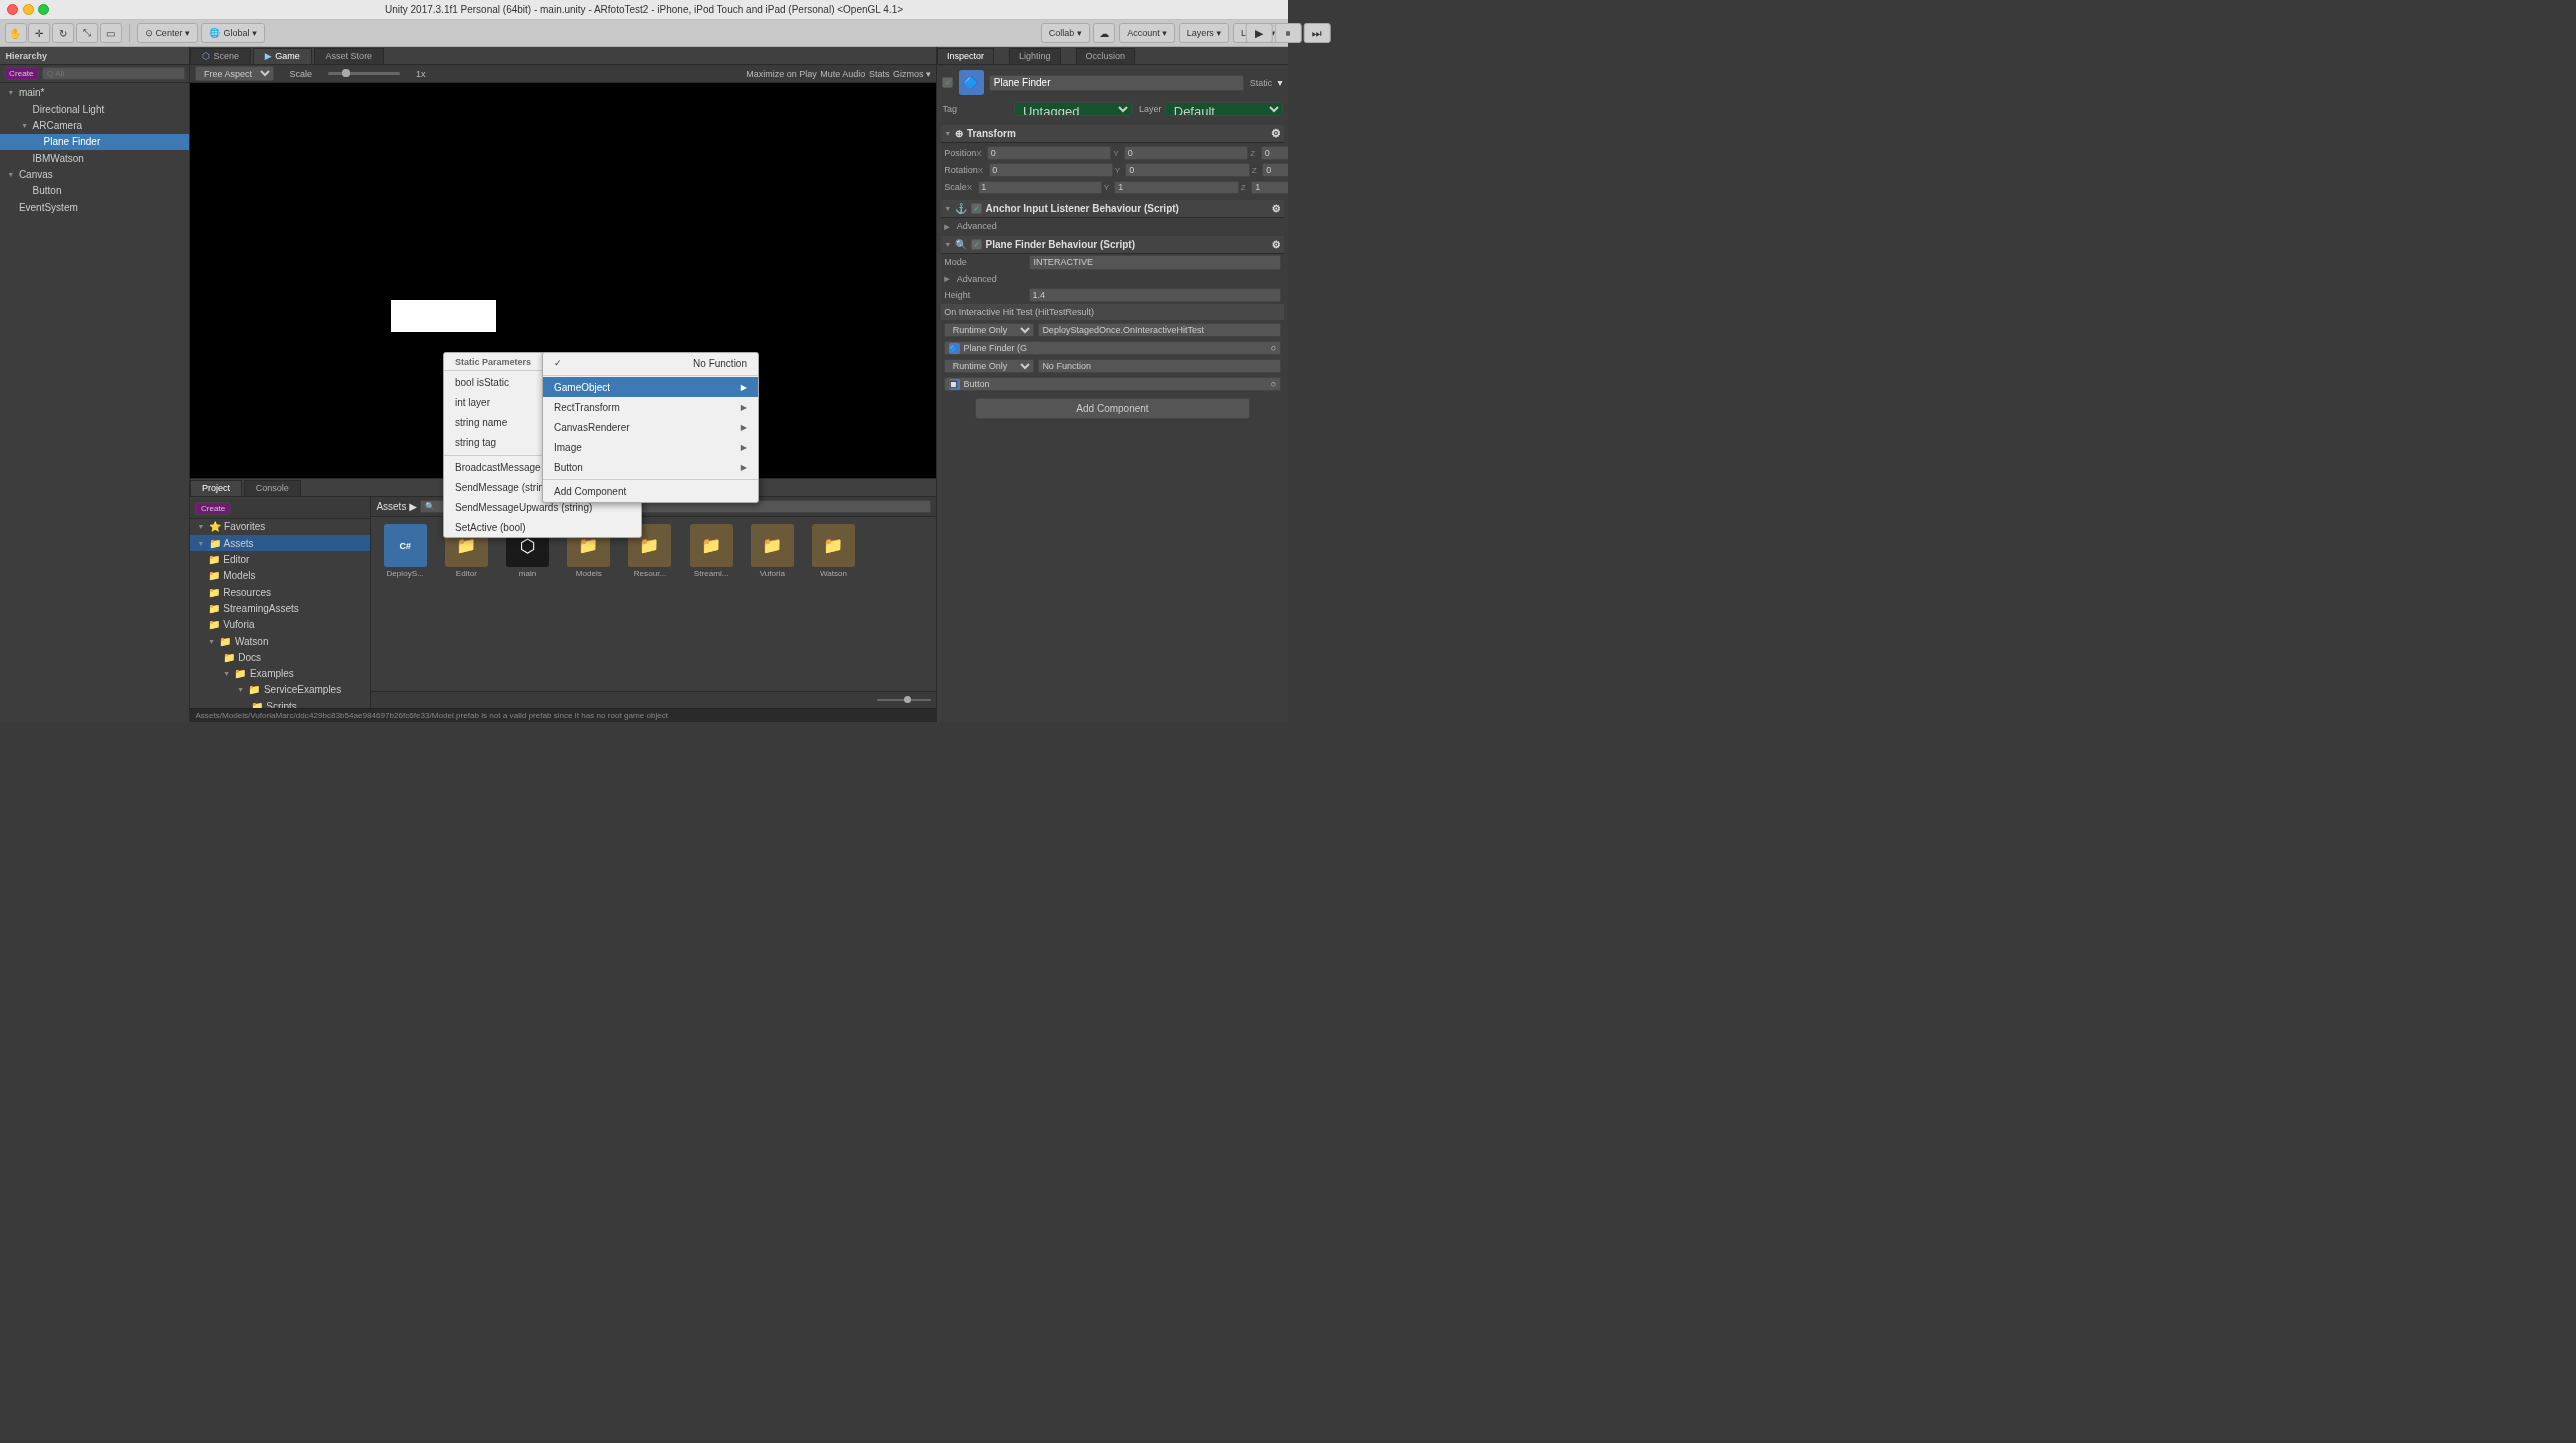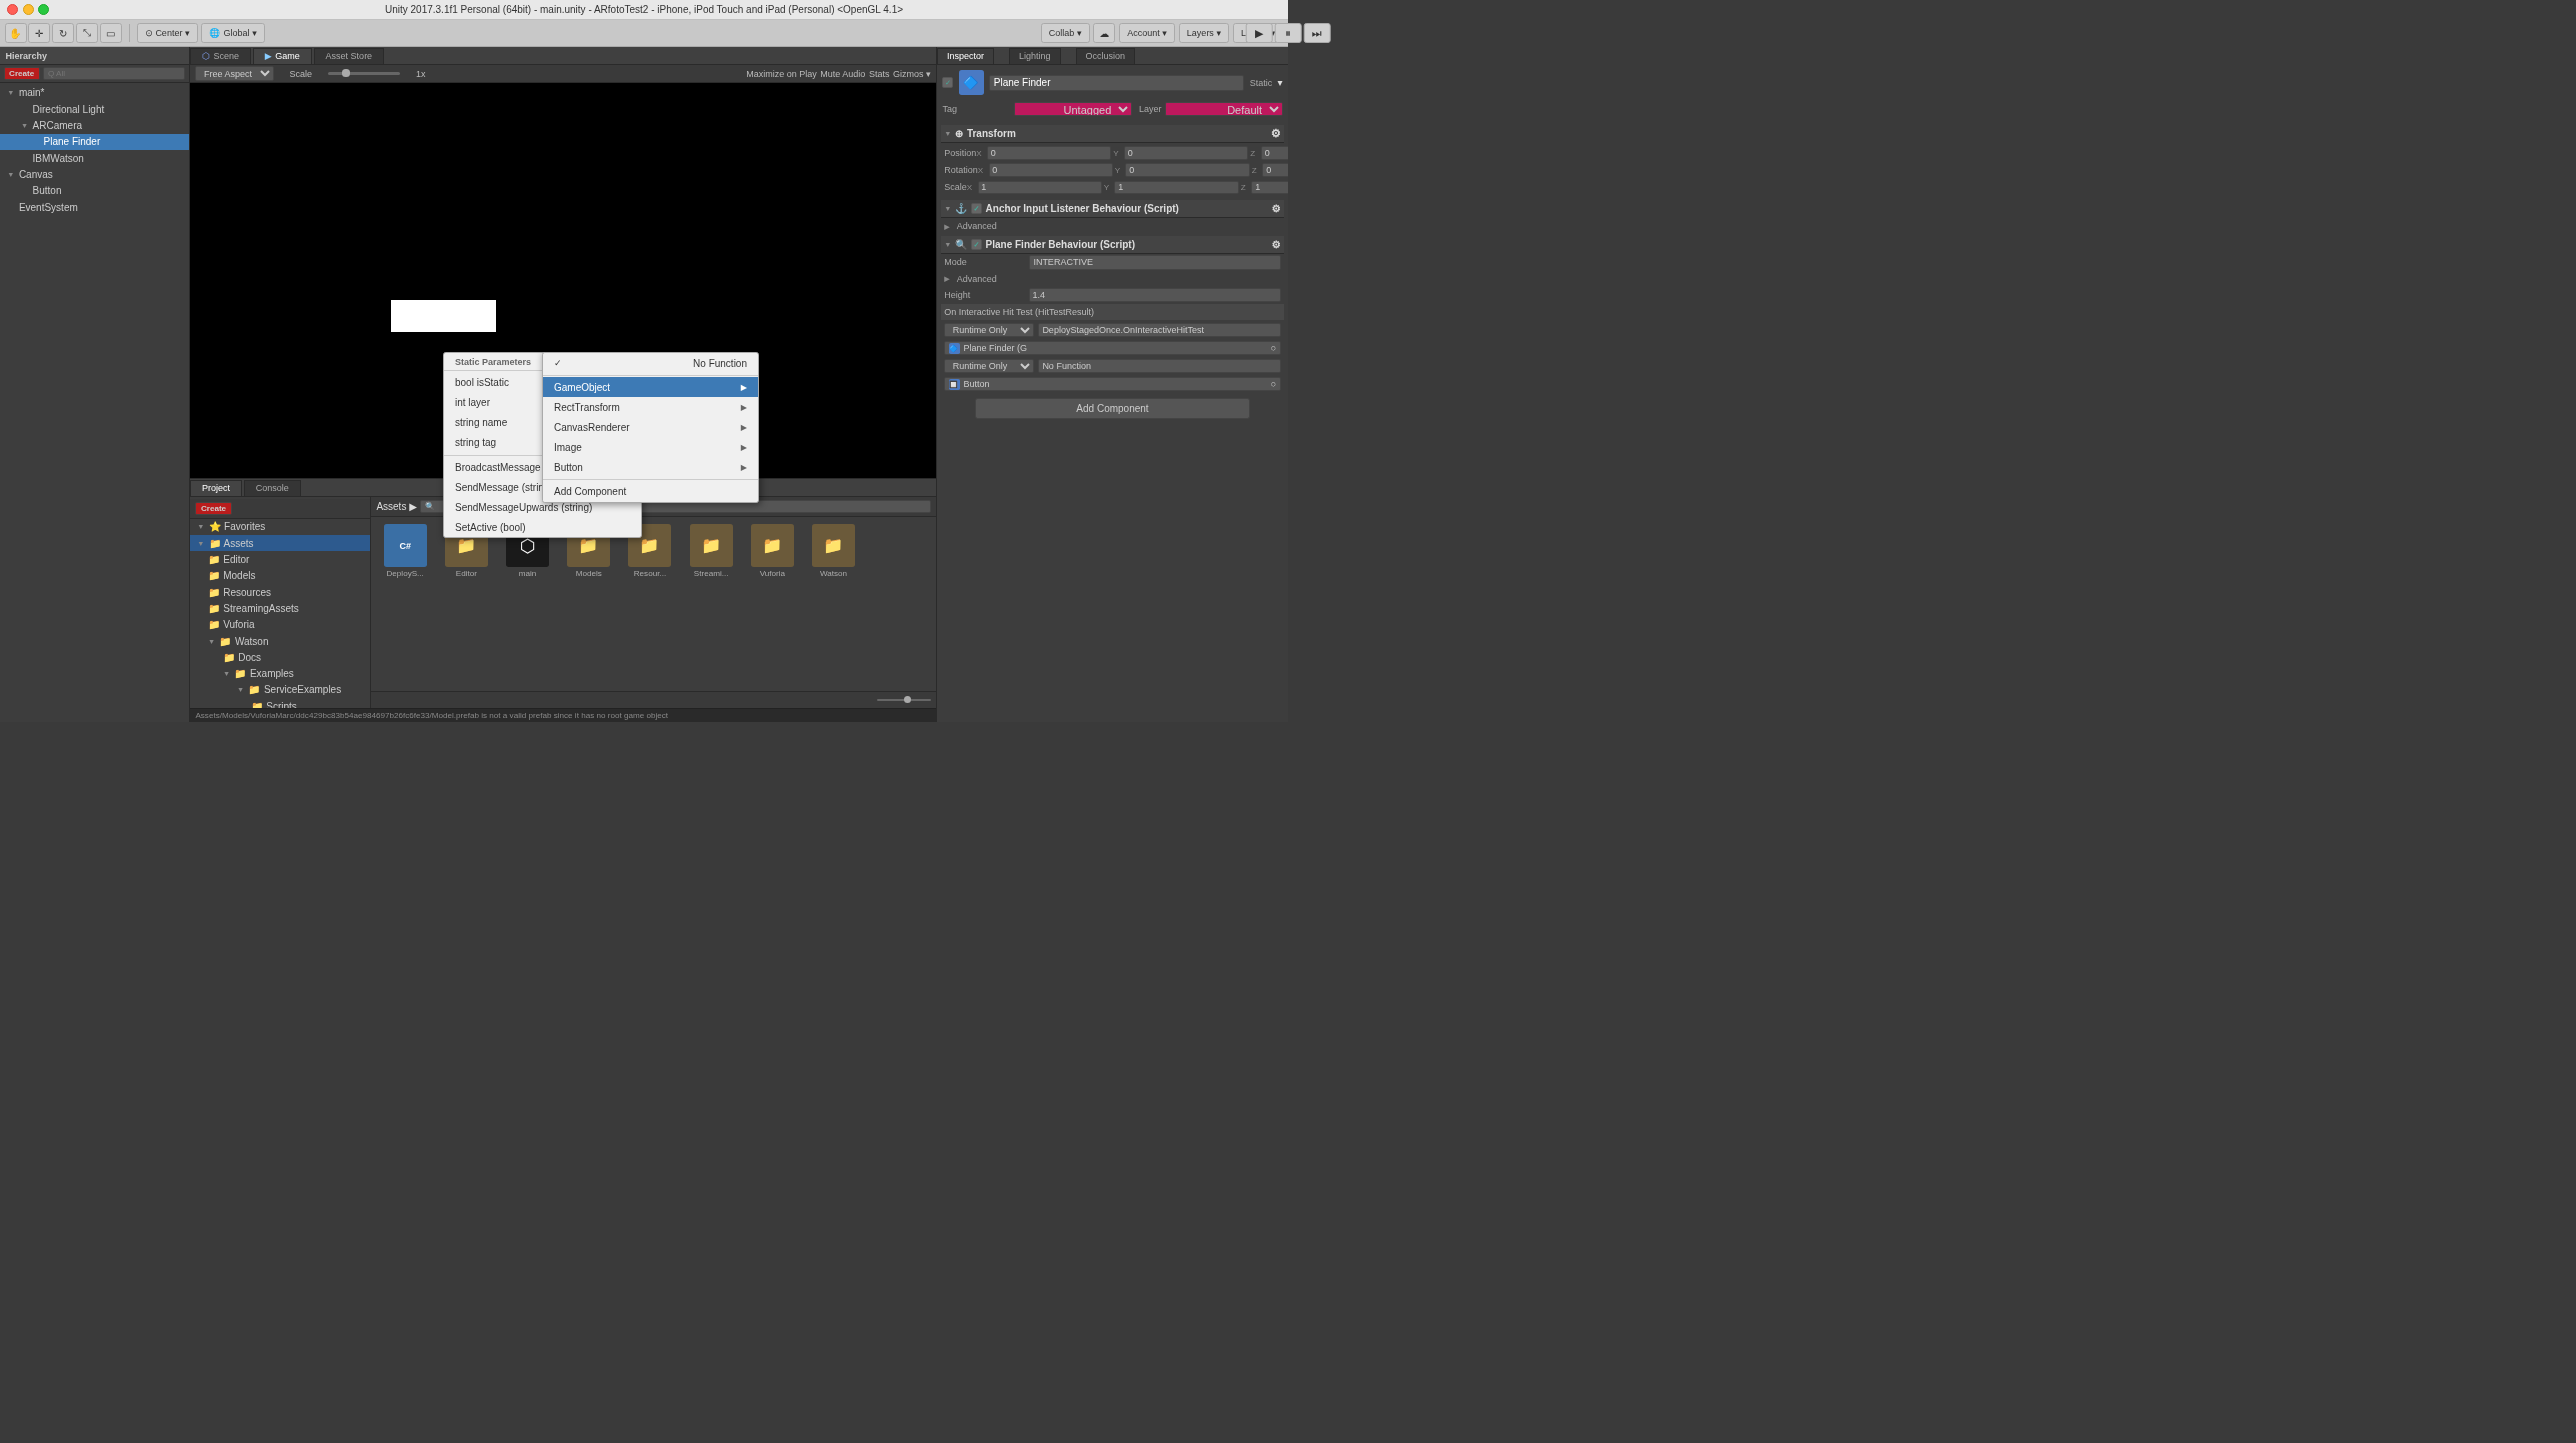--- a/index.html
+++ b/index.html
@@ -139,28 +139,27 @@
     .panel-toolbar {
       background: #3d3d3d;
       height: 18px;
       display: flex;
       align-items: center;
       padding: 0 3.6px;
       border-bottom: 0.9px solid #2a2a2a;
       gap: 3.6px;
     }
     .panel-toolbar-btn {
-      background: #b91c1c;
+      background: #701a75;
       border: 0.9px solid #444;
       border-radius: 1.8px;
       padding: 0.9px 4.5px;
       font-size: 8.1px;
       color: #ccc;
       cursor: pointer;
-      font-weight: bold;
     }
     .search-box {
       flex: 1;
       background: #555;
       border: 0.9px solid #444;
       border-radius: 1.8px;
       height: 12.6px;
       padding: 0 3.6px;
       font-size: 8.1px;
       color: #ccc;
@@ -454,28 +453,27 @@
       padding: 0 1.8px;
     }
     .inspector-row-label {
       font-size: 9px;
       color: #aaa;
       width: 72px;
       flex-shrink: 0;
     }
     .inspector-select {
       flex: 1;
-      background: #be185d;
+      background: #14532d;
       border: 0.9px solid #444;
       border-radius: 1.8px;
       height: 14.5px;
       padding: 0 3.6px;
-      font-size: 11px;
+      font-size: 13px;
       color: #ccc;
-      text-align: right;
     }
     .component-header {
       background: #444;
       height: 18px;
       display: flex;
       align-items: center;
       padding: 0 3.6px;
       gap: 3.6px;
       font-size: 10px;
       color: #ddd;

